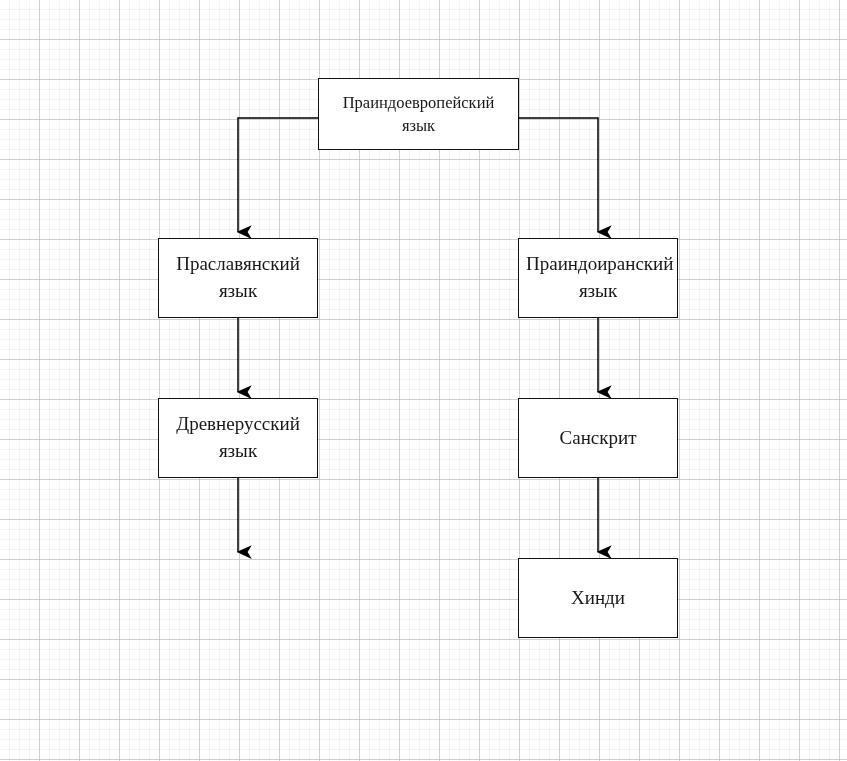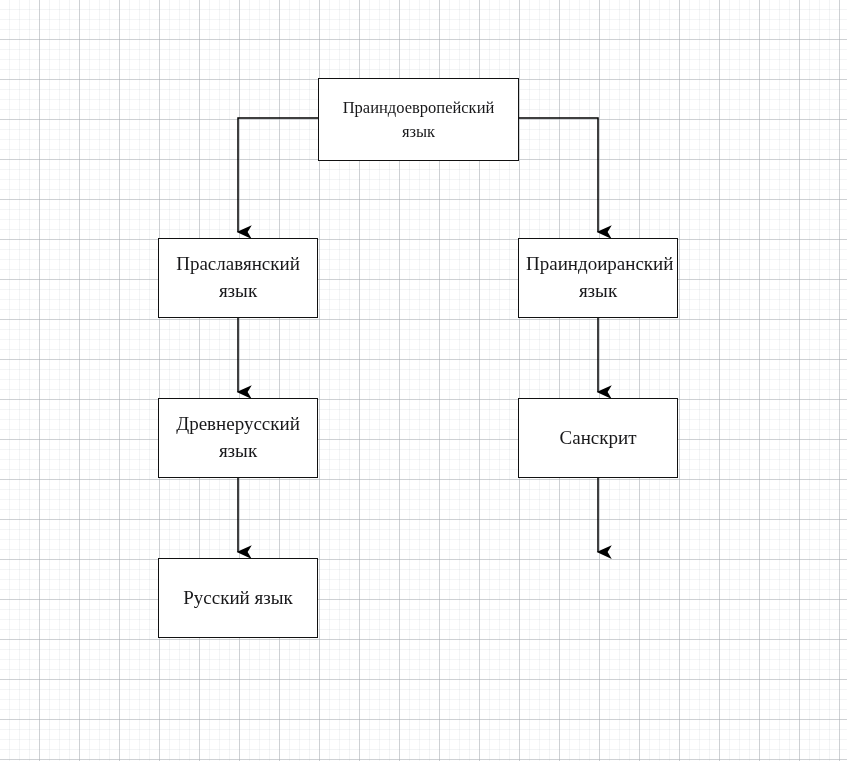--- a/index.html
+++ b/index.html
@@ -40,21 +40,21 @@
     text-align: center;
     color: #18181a;
     font-size: 19px;
     line-height: 1.42;
     padding: 2px 7px;
   }
   .node-label {
     display: block;
     width: 100%;
   }
-  .node-root   { left: 318px; top: 78px;  width: 201px; height: 83px; font-size: 16.5px; }
+  .node-root   { left: 318px; top: 78px;  width: 201px; height: 72px; font-size: 16.5px; }
   .node-wide   { left: 158px; width: 160px; height: 80px; }
   .node-right  { left: 518px; width: 160px; height: 80px; }
   .row-2 { top: 238px; }
   .row-3 { top: 398px; text-align: center; }
   .row-4 { top: 558px; }
   .node-tight { font-size: 19px; }
 </style>
 </head>
 <body>
 
@@ -93,18 +93,18 @@
   </div>
 
   <div class="node node-wide row-3 node-tight">
     <span class="node-label">Древнерусский язык</span>
   </div>
 
   <div class="node node-right row-3">
     <span class="node-label">Санскрит</span>
   </div>
 
-  <div class="node node-wide row-4">
-    <span class="node-label">Русский язык</span>
+
+  <div class="node node-right row-4">
+    <span class="node-label">Хинди</span>
   </div>
-
 
 </div>
 
 </body></html>

